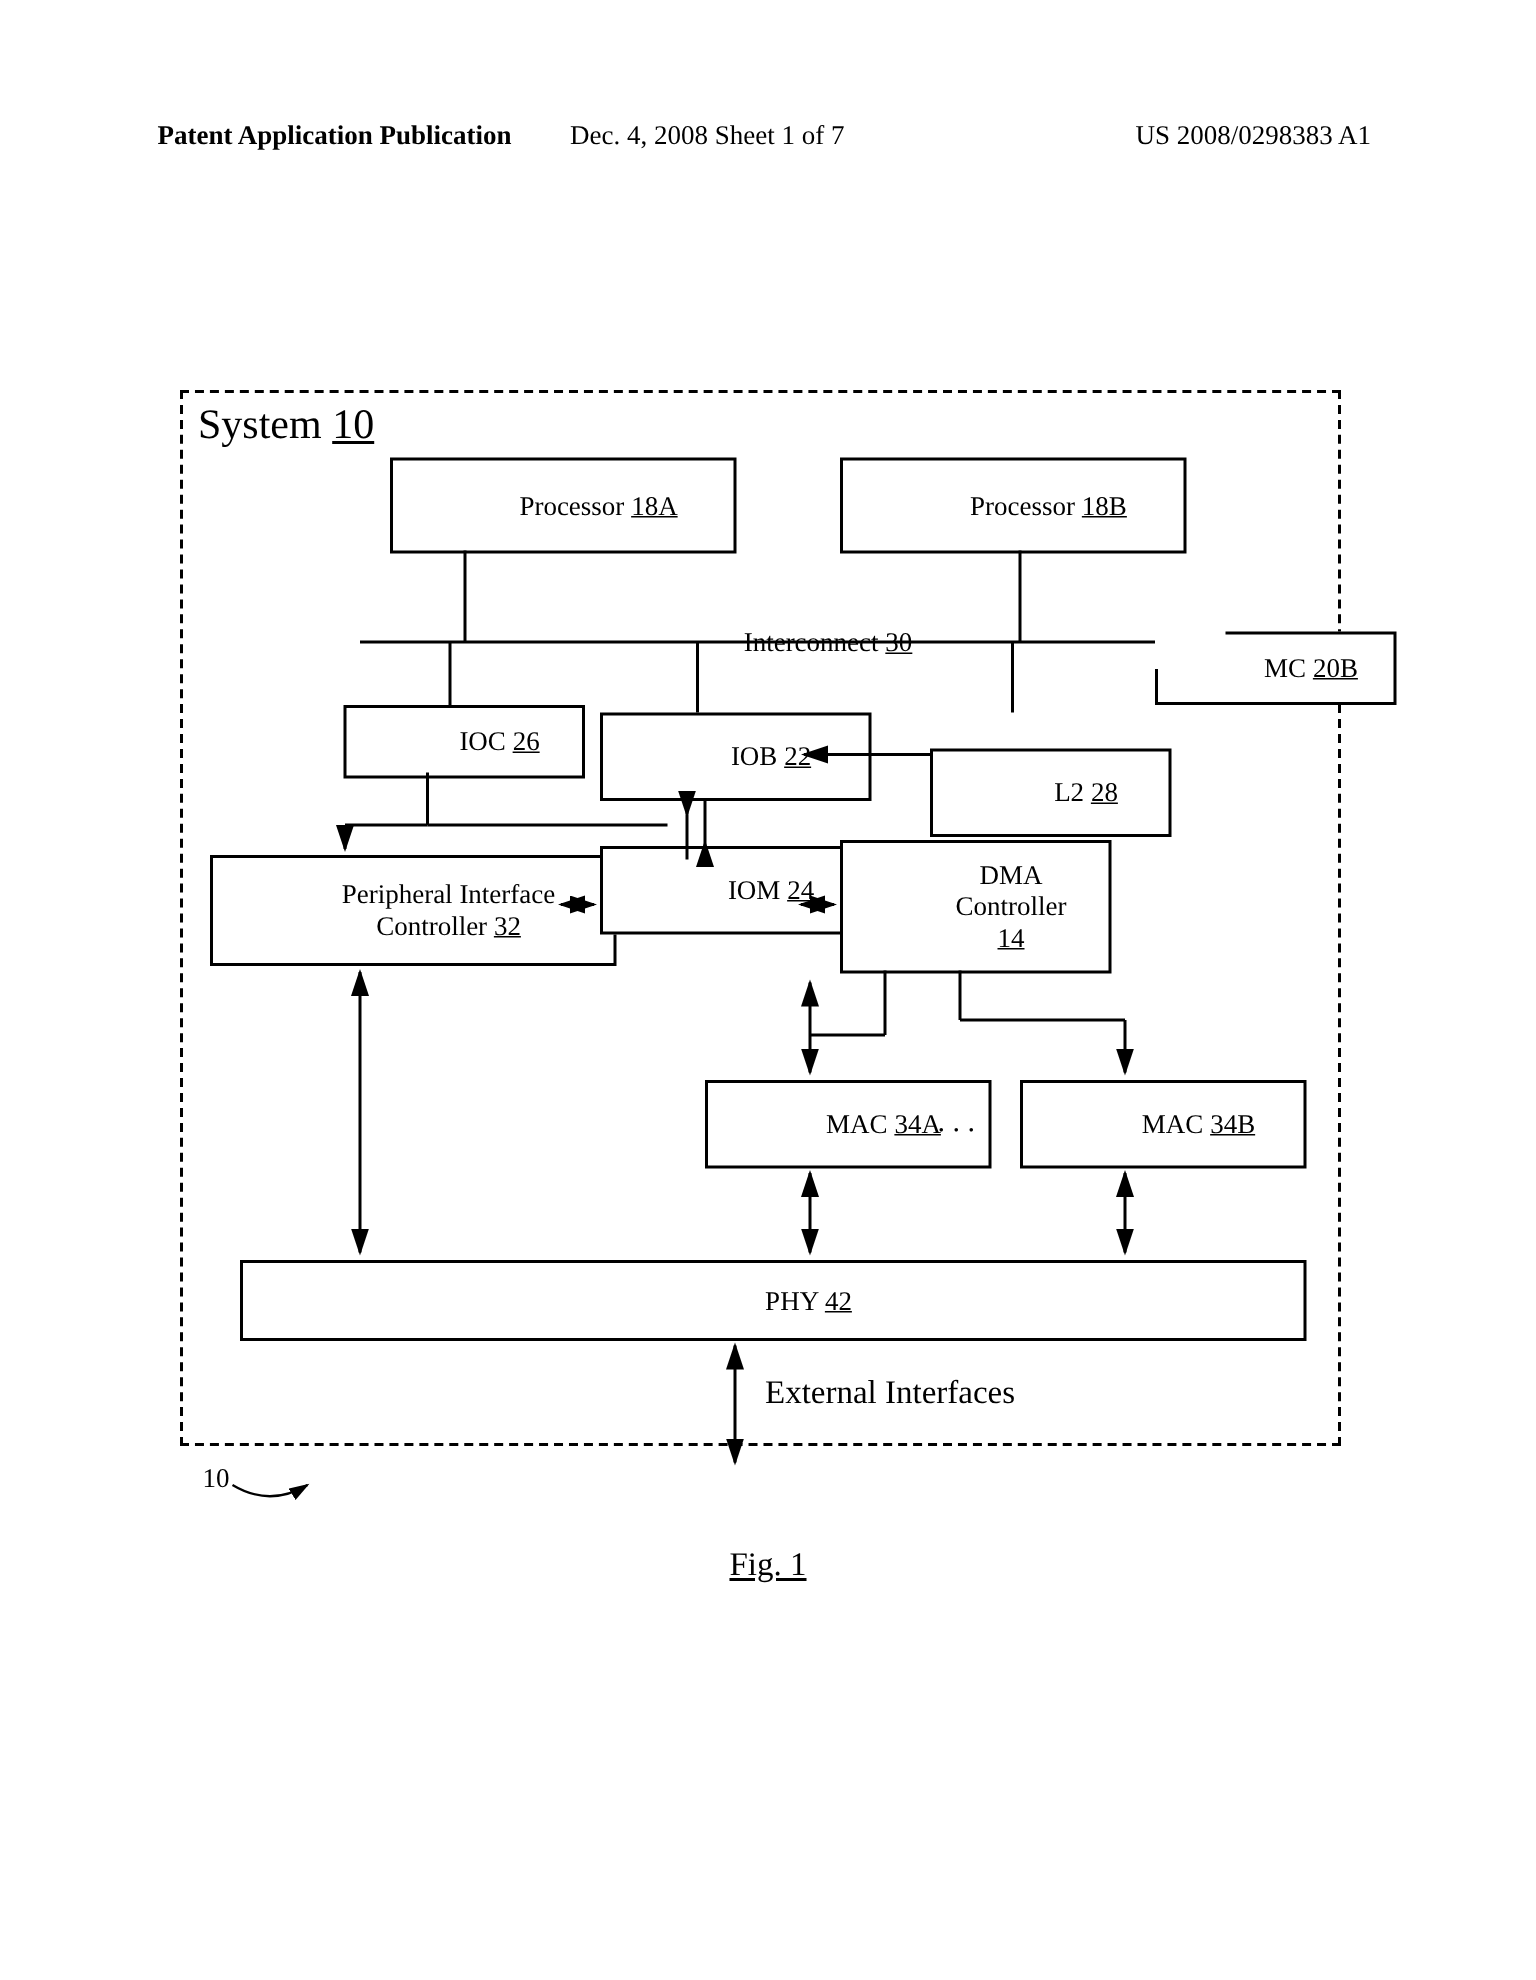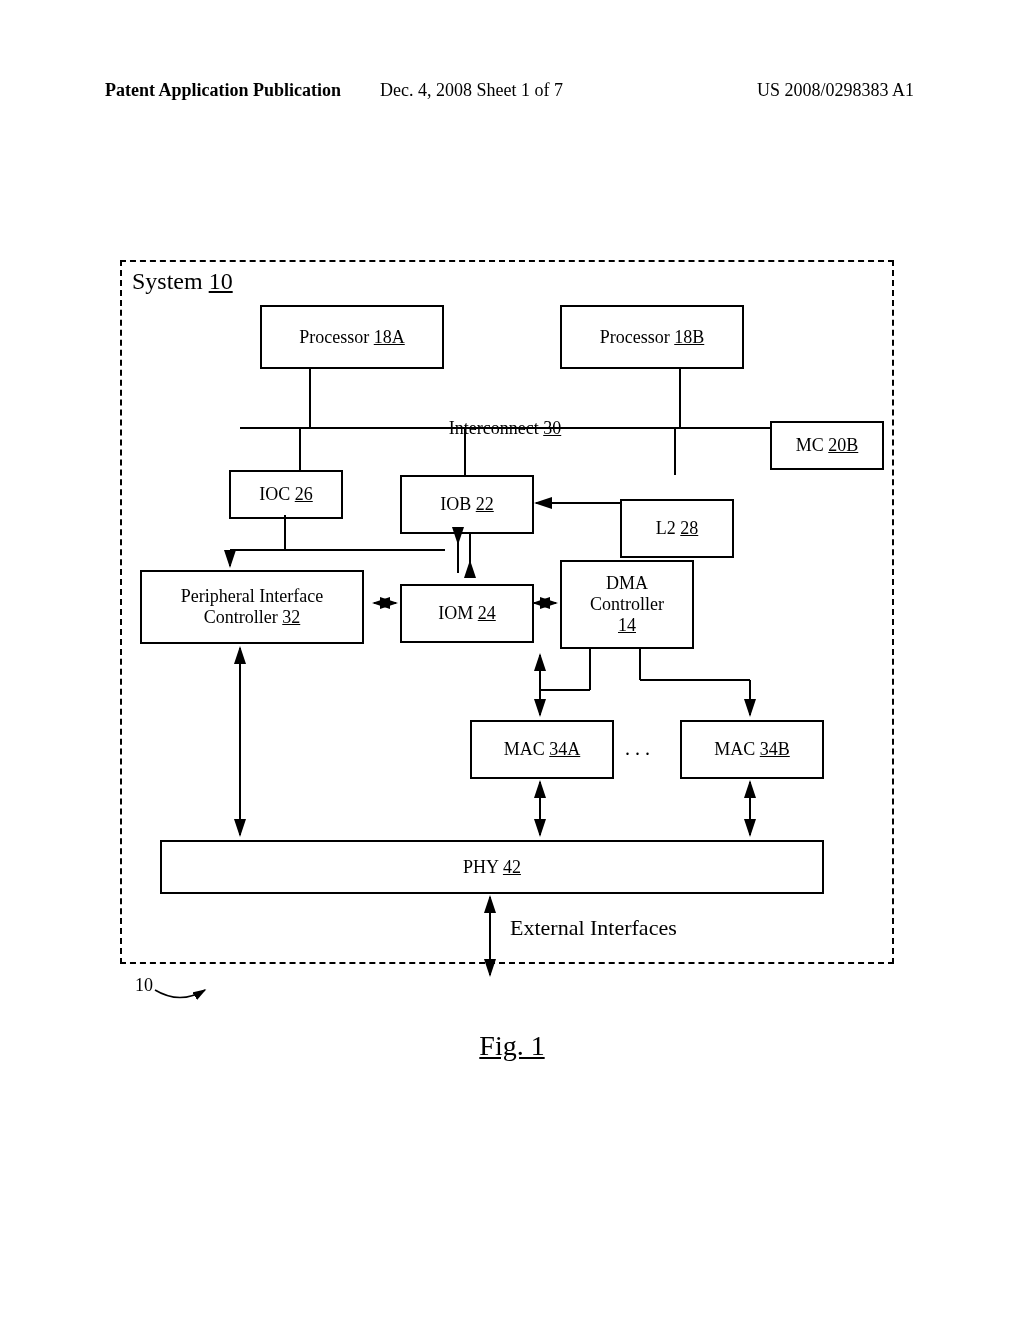--- a/index.html
+++ b/index.html
@@ -38,36 +38,37 @@
   }
   .box {
     position: absolute;
     border: 2px solid #000;
     background: #fff;
     display: flex;
     align-items: center;
     justify-content: center;
     text-align: center;
     font-size: 18px;
+    padding-left: 47px;
   }
   .lbl { white-space: nowrap; }
   .ul { text-decoration: underline; }
   .syslabel {
     position: absolute;
     top: 8px;
     left: 12px;
-    font-size: 24px;
+    font-size: 28px;
   }
   .fig-caption {
     position: absolute;
     top: 1030px;
     left: 0;
     width: 1024px;
     text-align: center;
-    font-size: 28px;
+    font-size: 22px;
   }
   .ext-label {
     position: absolute;
     font-size: 22px;
   }
   .ref10 {
     position: absolute;
     top: 715px;
     left: 15px;
     font-size: 18px;
@@ -123,21 +124,21 @@
     <span class="lbl"><span>IOB</span> <span class="ul">22</span></span>
   </div>
   <div class="box" style="left:500px; top:215px; width:110px; height:55px;margin-top:24px;">
     <span class="lbl"><span>L2</span> <span class="ul">28</span></span>
   </div>
 
   <div class="box" style="left:20px; top:310px; width:220px; height:70px; flex-direction:column;">
     <span>Peripheral Interface</span>
     <span><span>Controller</span> <span class="ul">32</span></span>
   </div>
-  <div class="box" style="left:280px; top:324px; width:130px; height:55px;">
+  <div class="box" style="left:280px; top:304px; width:130px; height:55px;">
     <span class="lbl"><span>IOM</span> <span class="ul">24</span></span>
   </div>
   <div class="box" style="left:440px; top:300px; width:130px; height:85px; flex-direction:column;">
     <span>DMA</span>
     <span>Controller</span>
     <span class="ul">14</span>
   </div>
 
   <div class="box" style="left:350px; top:460px; width:140px; height:55px;">
     <span class="lbl"><span>MAC</span> <span class="ul">34A</span></span>

